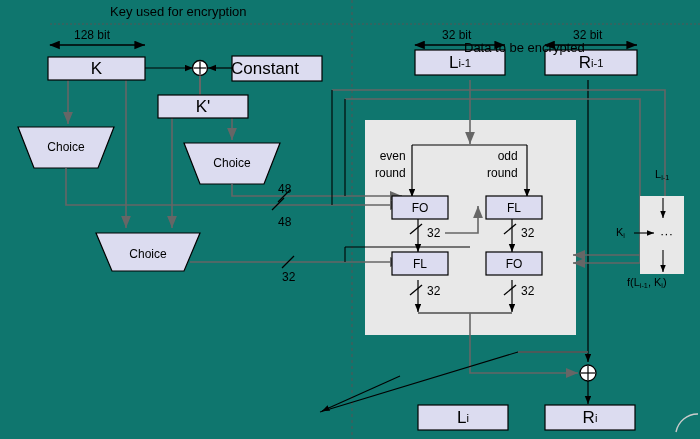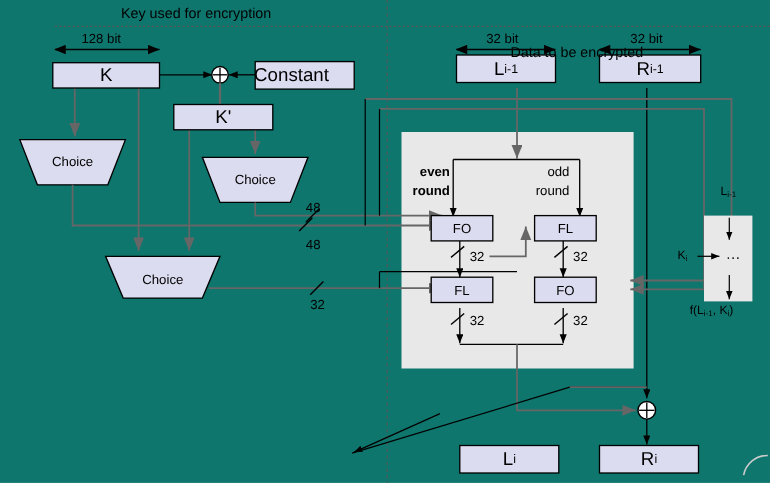--- a/index.html
+++ b/index.html
@@ -162,21 +162,21 @@
 
   <div class="boxtxt" style="left:415px;top:50px;width:90px;height:25px;">
     <span>L</span>
       <span class="sub">i-1</span>
   </div>
   <div class="boxtxt" style="left:545px;top:50px;width:92px;height:25px;">
     <span>R</span>
       <span class="sub">i-1</span>
   </div>
 
-  <div class="lbl" style="left:375px;top:148px;line-height:17px;font-weight:bold;">
+  <div class="lbl" style="left:375px;top:148px;line-height:17px;">
     <span>even</span><br>
     <span>round</span>
   </div>
   <div class="lbl" style="left:487px;top:148px;line-height:17px;">
     <span>odd</span><br>
     <span>round</span>
   </div>
 
   <div class="boxtxt sm" style="left:392px;top:196px;width:56px;height:23px;">FO</div>
   <div class="boxtxt sm" style="left:486px;top:196px;width:56px;height:23px;">FL</div>

